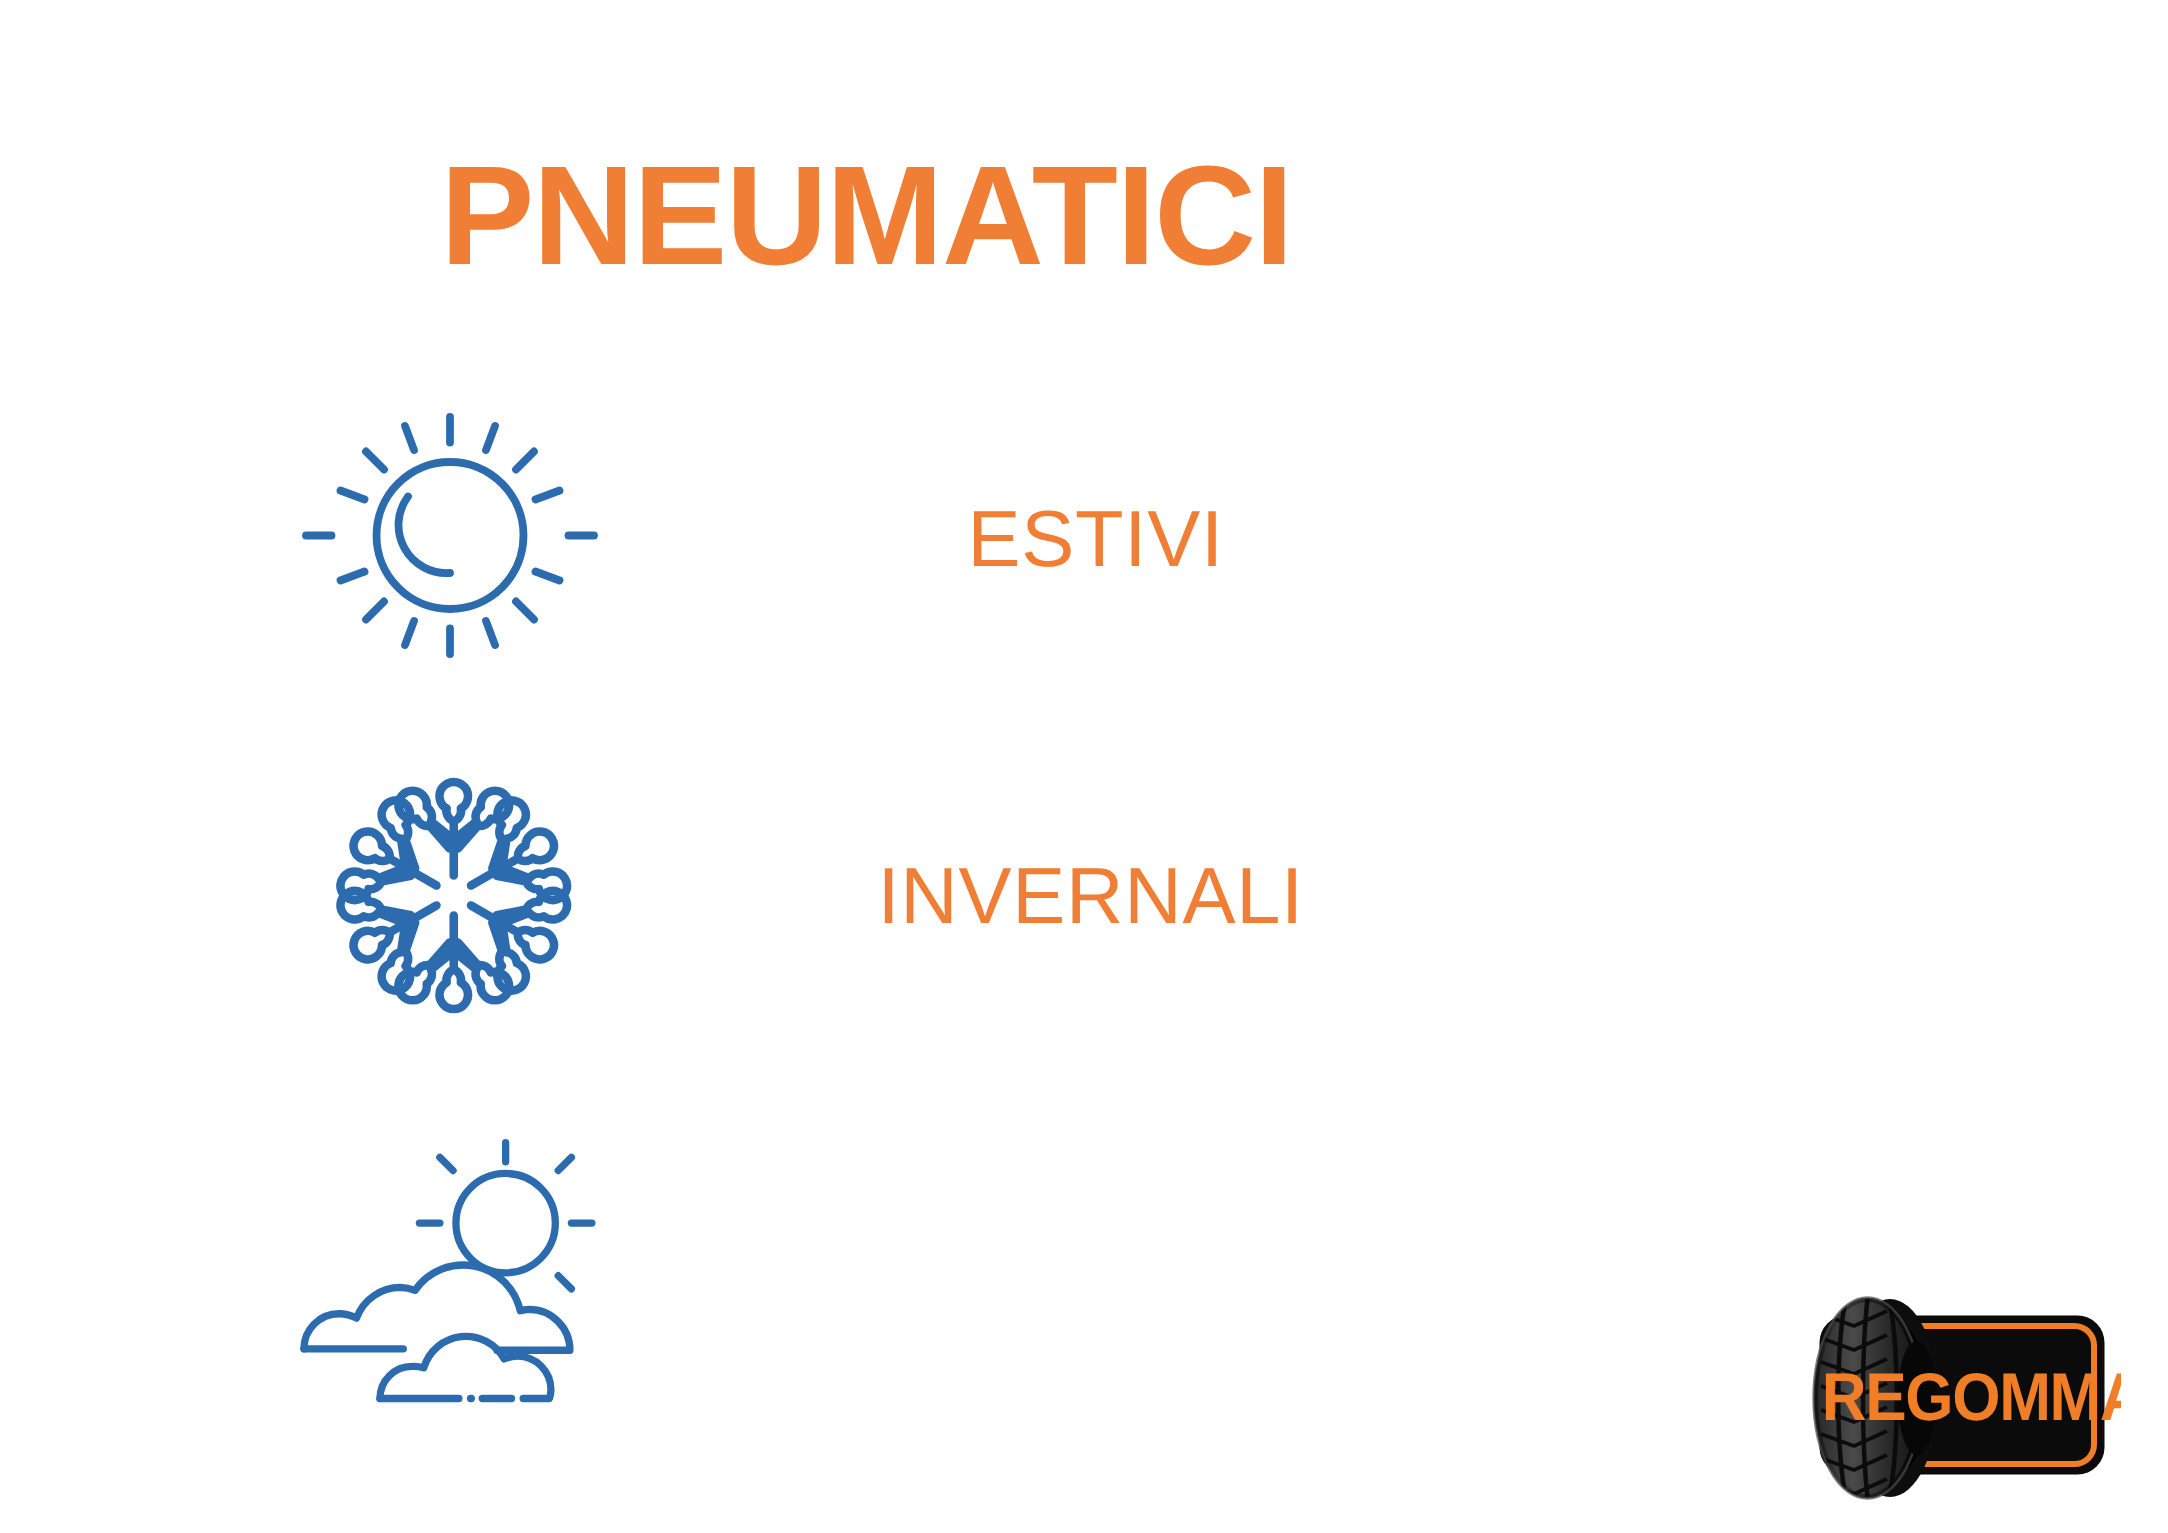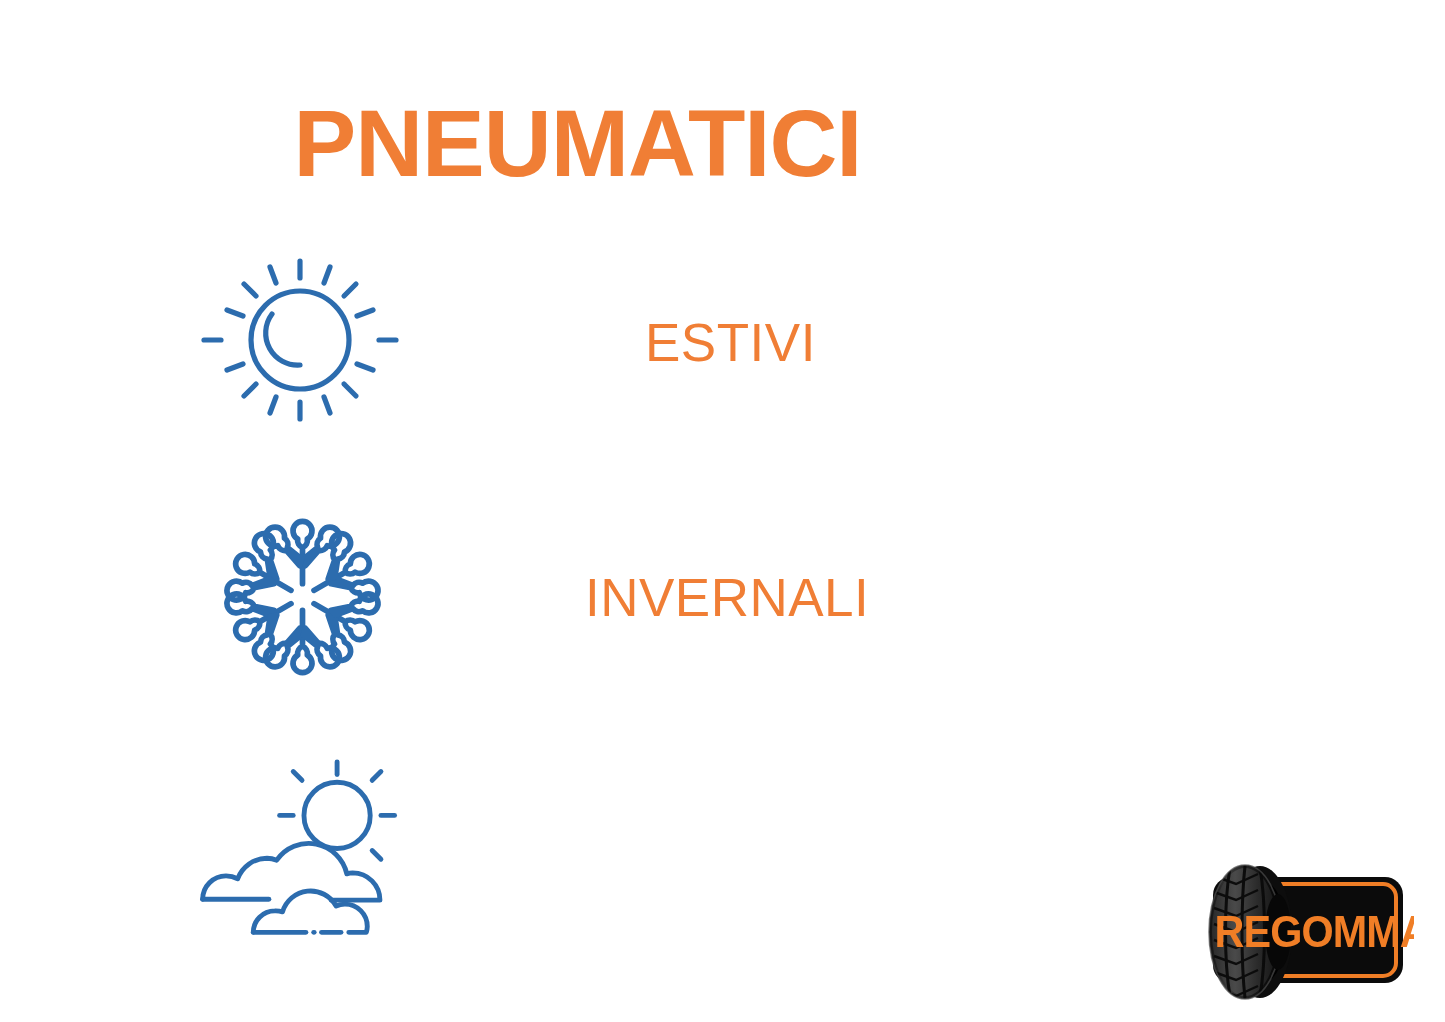--- a/index.html
+++ b/index.html
@@ -25,21 +25,21 @@
     font-size:94px;
     font-weight:bold;
     letter-spacing:-1px;
     color:#F07E35;
     line-height:1;
     white-space:nowrap;
   }
 
   
   .row { position:absolute; left:0; width:1445px; height:190px; }
-  #row-0 { top:247px; }
+  #row-0 { top:264px; }
   #row-1 { top:502px; }
   #row-2 { top:755px; }
 
   .icon-cell {
     position:absolute;
     left:190px; top:0;
     width:225px; height:190px;
   }
   .icon-cell svg { display:block; overflow:visible; }
 

